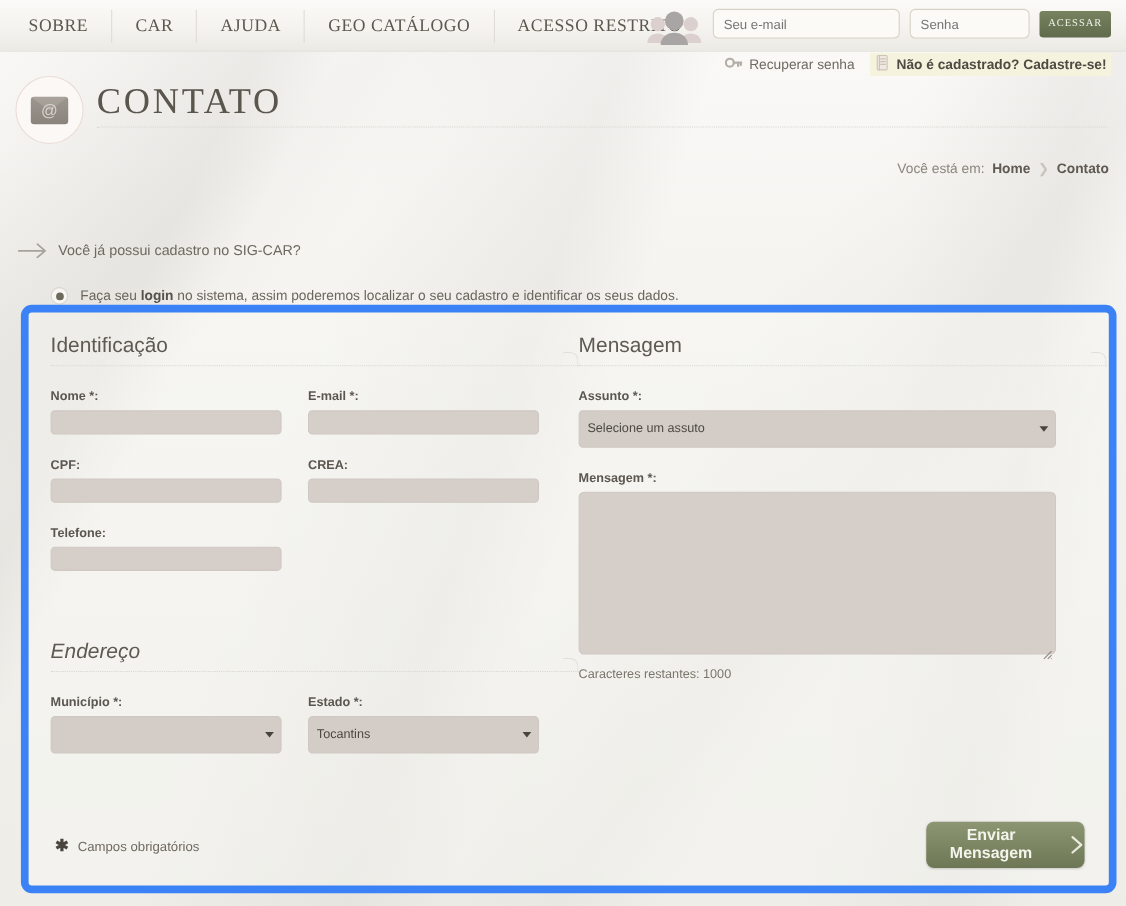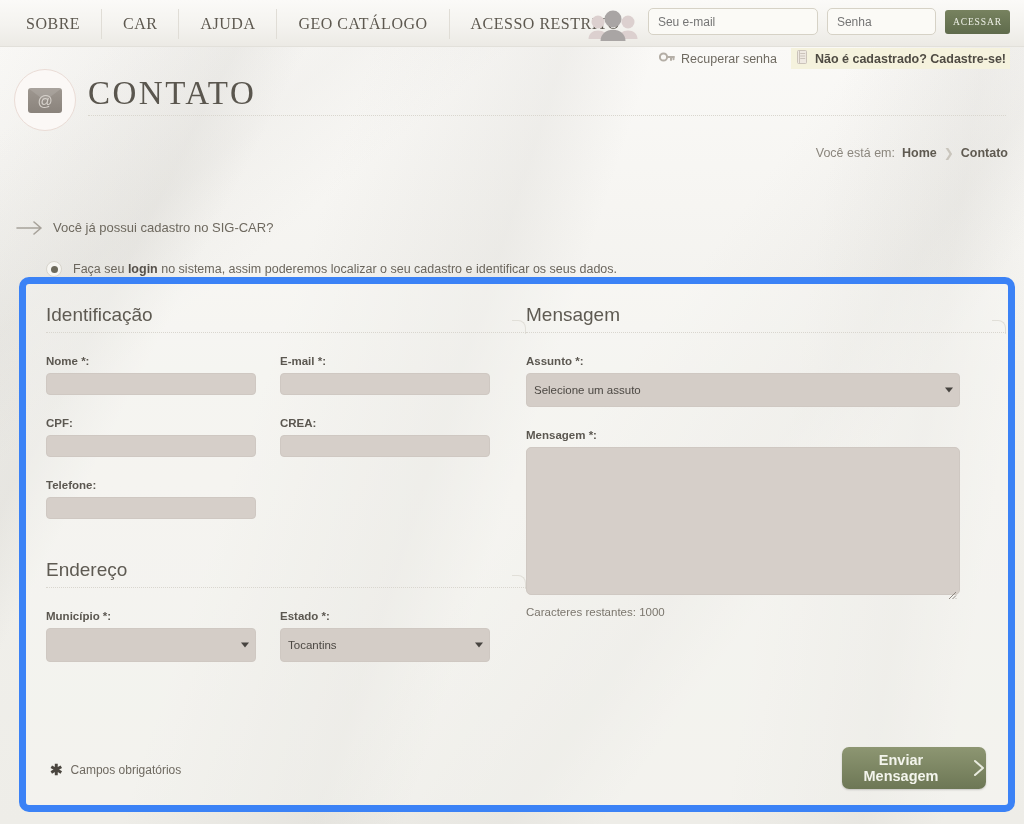--- a/index.html
+++ b/index.html
@@ -302,21 +302,21 @@
     right: 3px; bottom: 4px;
     width: 9px; height: 9px;
     pointer-events: none;
   }
   .charcount {
     margin-top: 7px;
     font-size: 11.5px;
     color: #7b766d;
   }
 
-  .addr-head { margin-top: 40px; }
+  .addr-head { margin-top: 63px; font-style: italic; }
 
   
   .panel-footer {
     position: absolute;
     left: 0; right: 0; bottom: 0;
     height: 82px;
   }
   .required-note {
     position: absolute;
     left: 24px; bottom: 28px;

